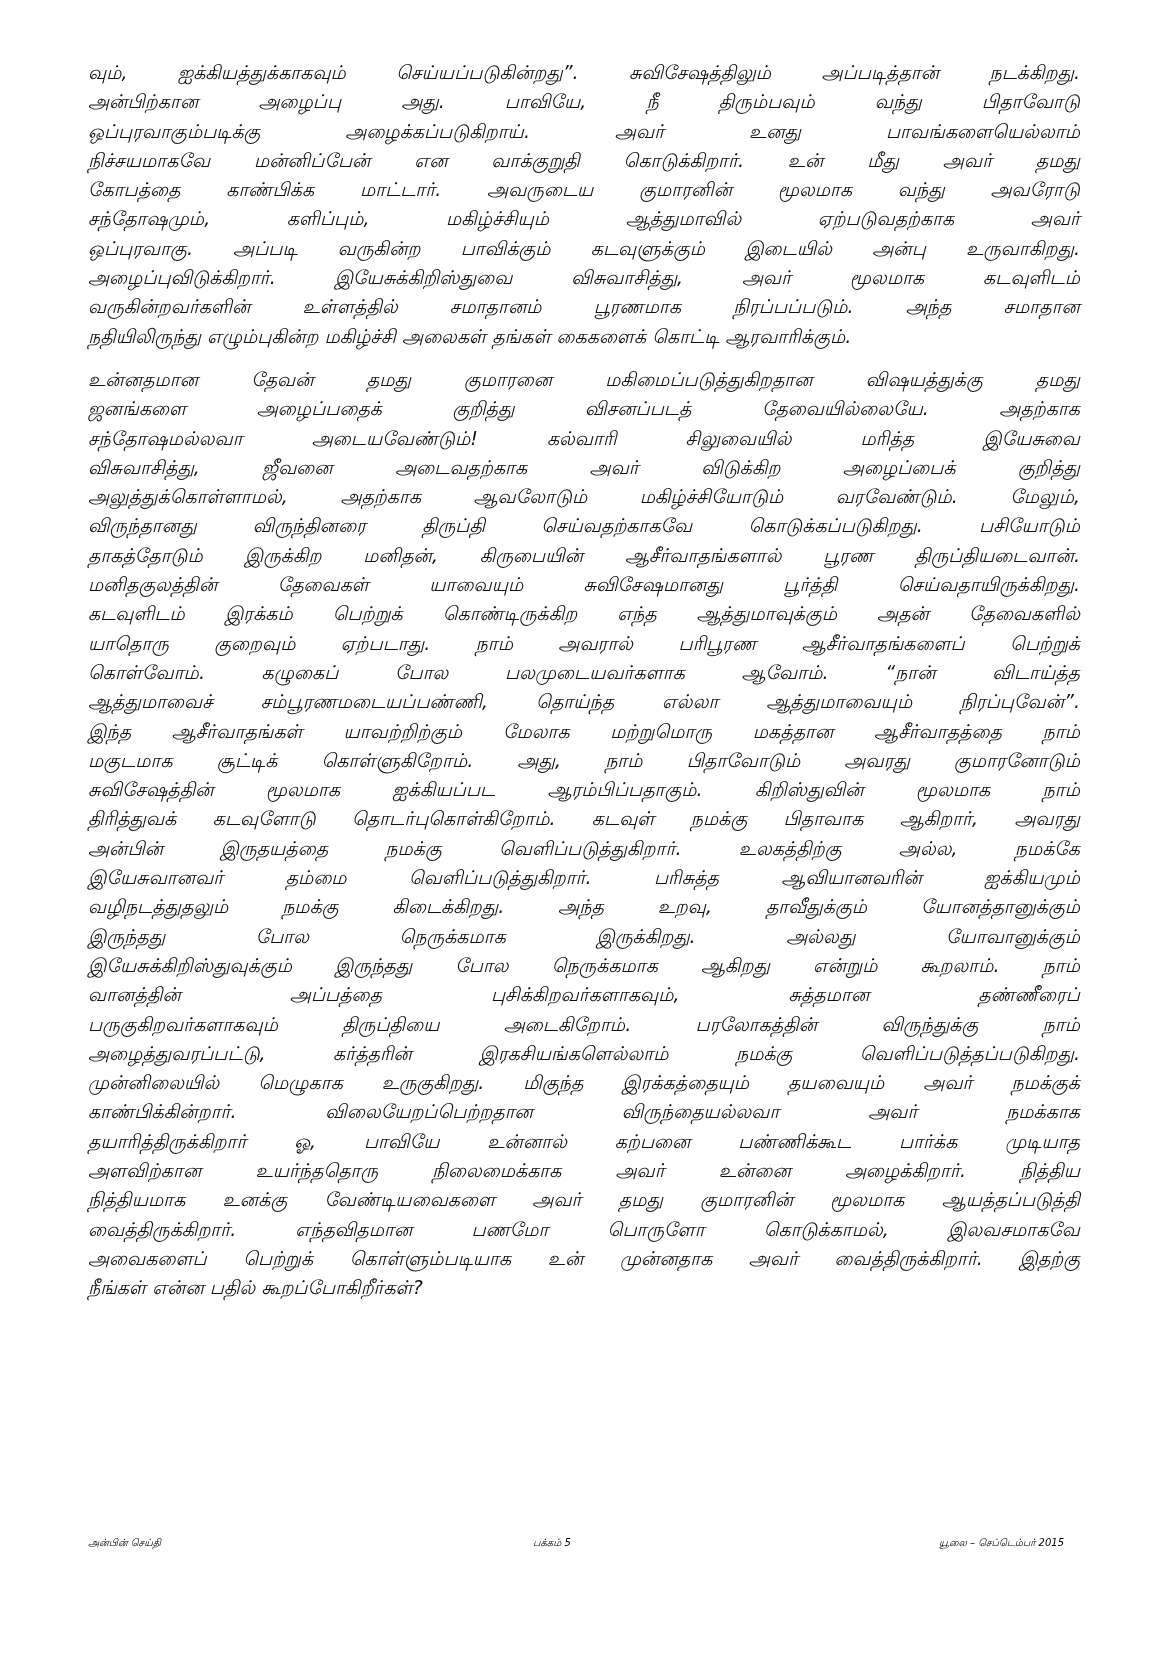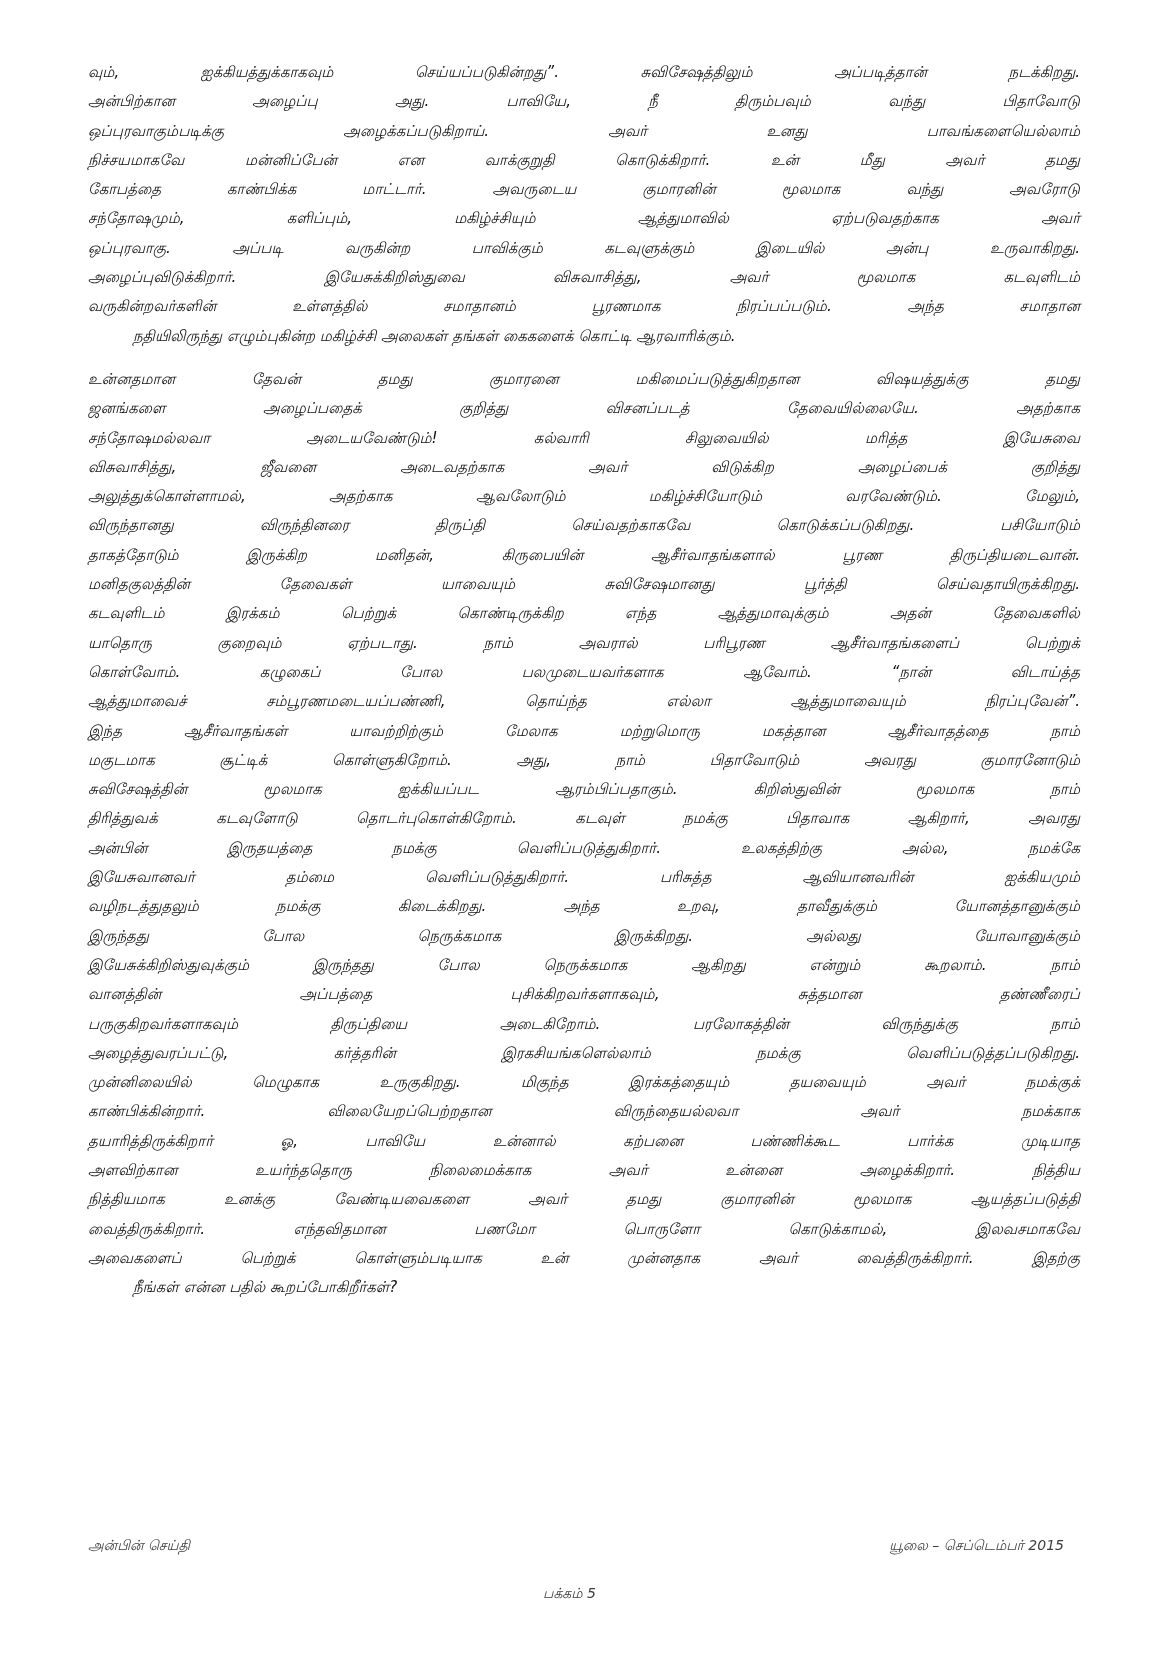--- a/index.html
+++ b/index.html
@@ -1,35 +1,35 @@
 <!DOCTYPE html>
 <html><head>
 <meta charset="utf-8">
 <style>
   html, body { margin: 0; padding: 0; background: #ffffff; }
   body { width: 1165px; height: 1655px; position: relative; overflow: hidden; }
   .page { position: absolute; left: 0; top: 0; width: 1165px; height: 1655px; background: #ffffff; }
   .body-text {
     position: absolute; left: 88px; top: 58px; width: 992px;
     font-family: "DejaVu Sans", "Liberation Sans", sans-serif;
-    font-size: 15px; line-height: 29.3px; color: #111111;
+    font-size: 19px; line-height: 29.3px; color: #111111;
     font-style: italic;
   }
   .para { margin: 0; text-align: justify; text-align-last: left; }
   .para + .para { margin-top: 14px; }
   .line { display: block; text-align: justify; text-align-last: justify; white-space: normal; }
-  .line.last { text-align-last: left; margin-left: 45px; }
+  .line.last { text-align-last: left; }
   .footer {
     position: absolute; left: 88px; top: 1537px; width: 992px; height: 26px;
     font-family: "DejaVu Sans", "Liberation Sans", sans-serif;
-    font-size: 14px; font-style: italic; color: #404040;
+    font-size: 10px; font-style: italic; color: #000000;
   }
   .footer span { position: absolute; top: 0; white-space: nowrap; }
   .f-left { left: 0; }
-  .f-center { left: 455px; margin-top: 48px; }
+  .f-center { left: 445px; }
   .f-right { right: 16px; }
 </style>
 </head>
 <body>
 
 <div class="page">
   <div class="body-text">
     <div class="para">
       <span class="line">வும், ஐக்கியத்துக்காகவும் செய்யப்படுகின்றது”. சுவிசேஷத்திலும் அப்படித்தான் நடக்கிறது.</span>
       <span class="line">அன்பிற்கான அழைப்பு அது. பாவியே, நீ திரும்பவும் வந்து பிதாவோடு</span>

